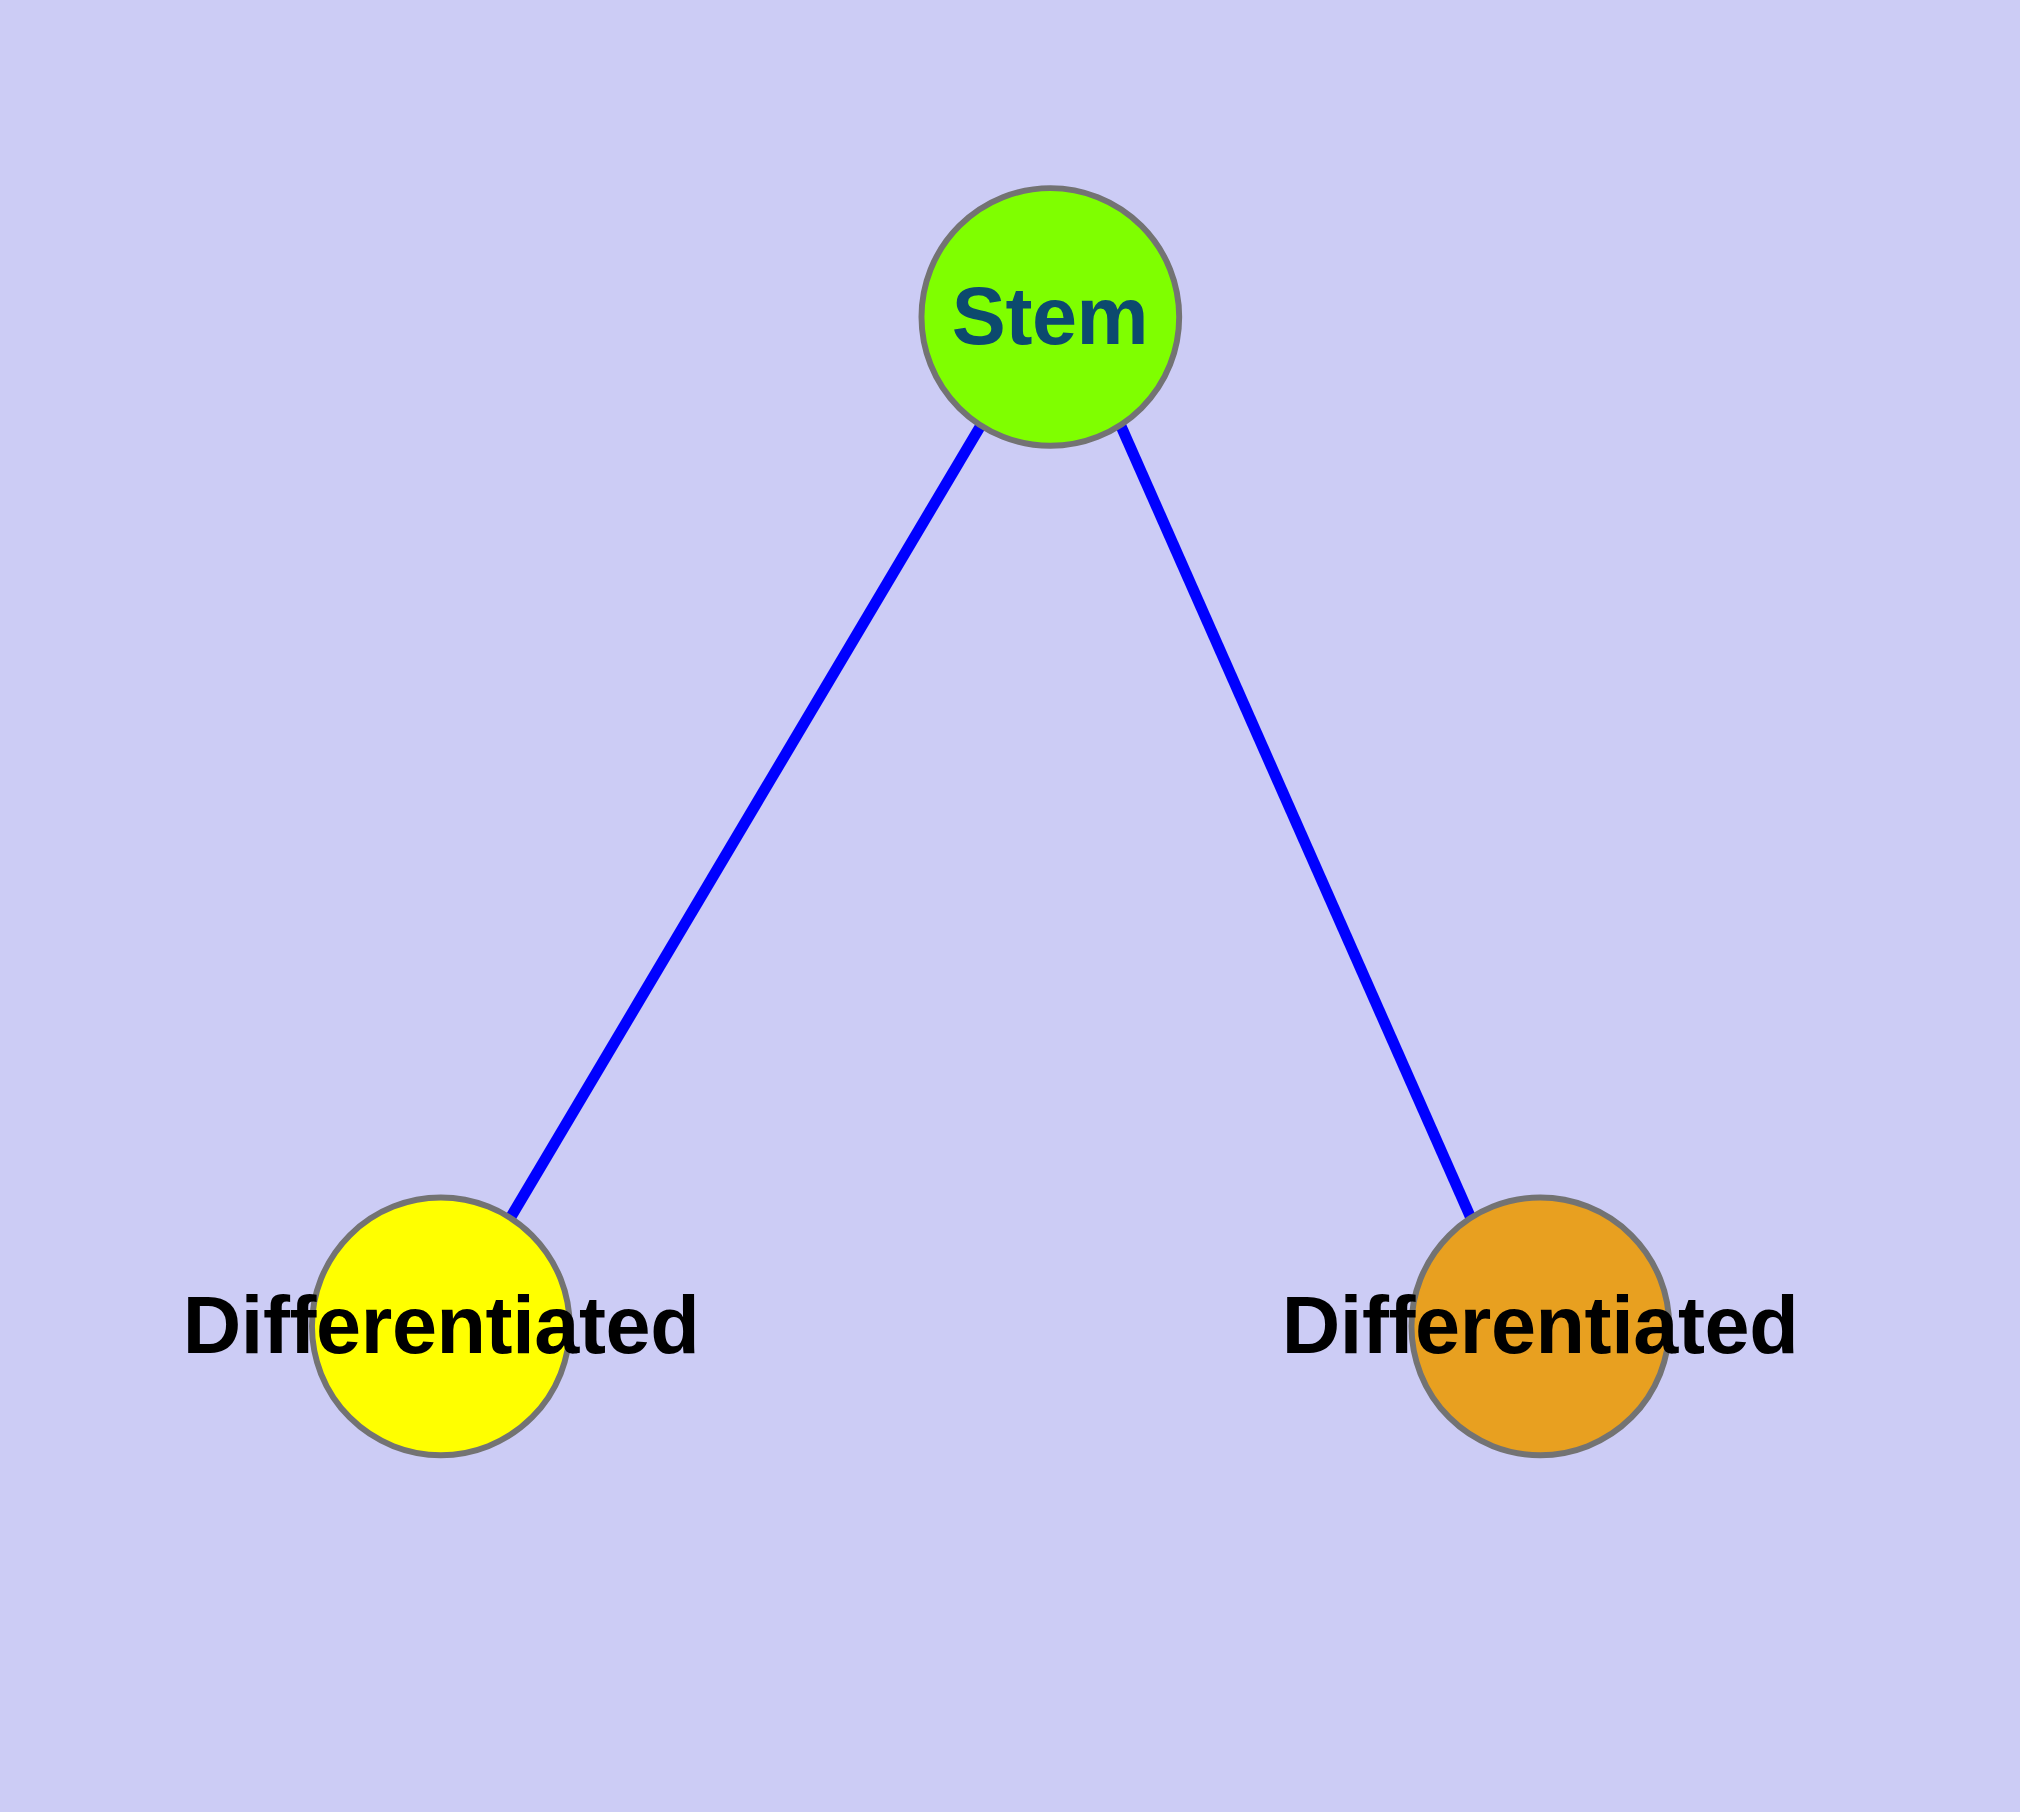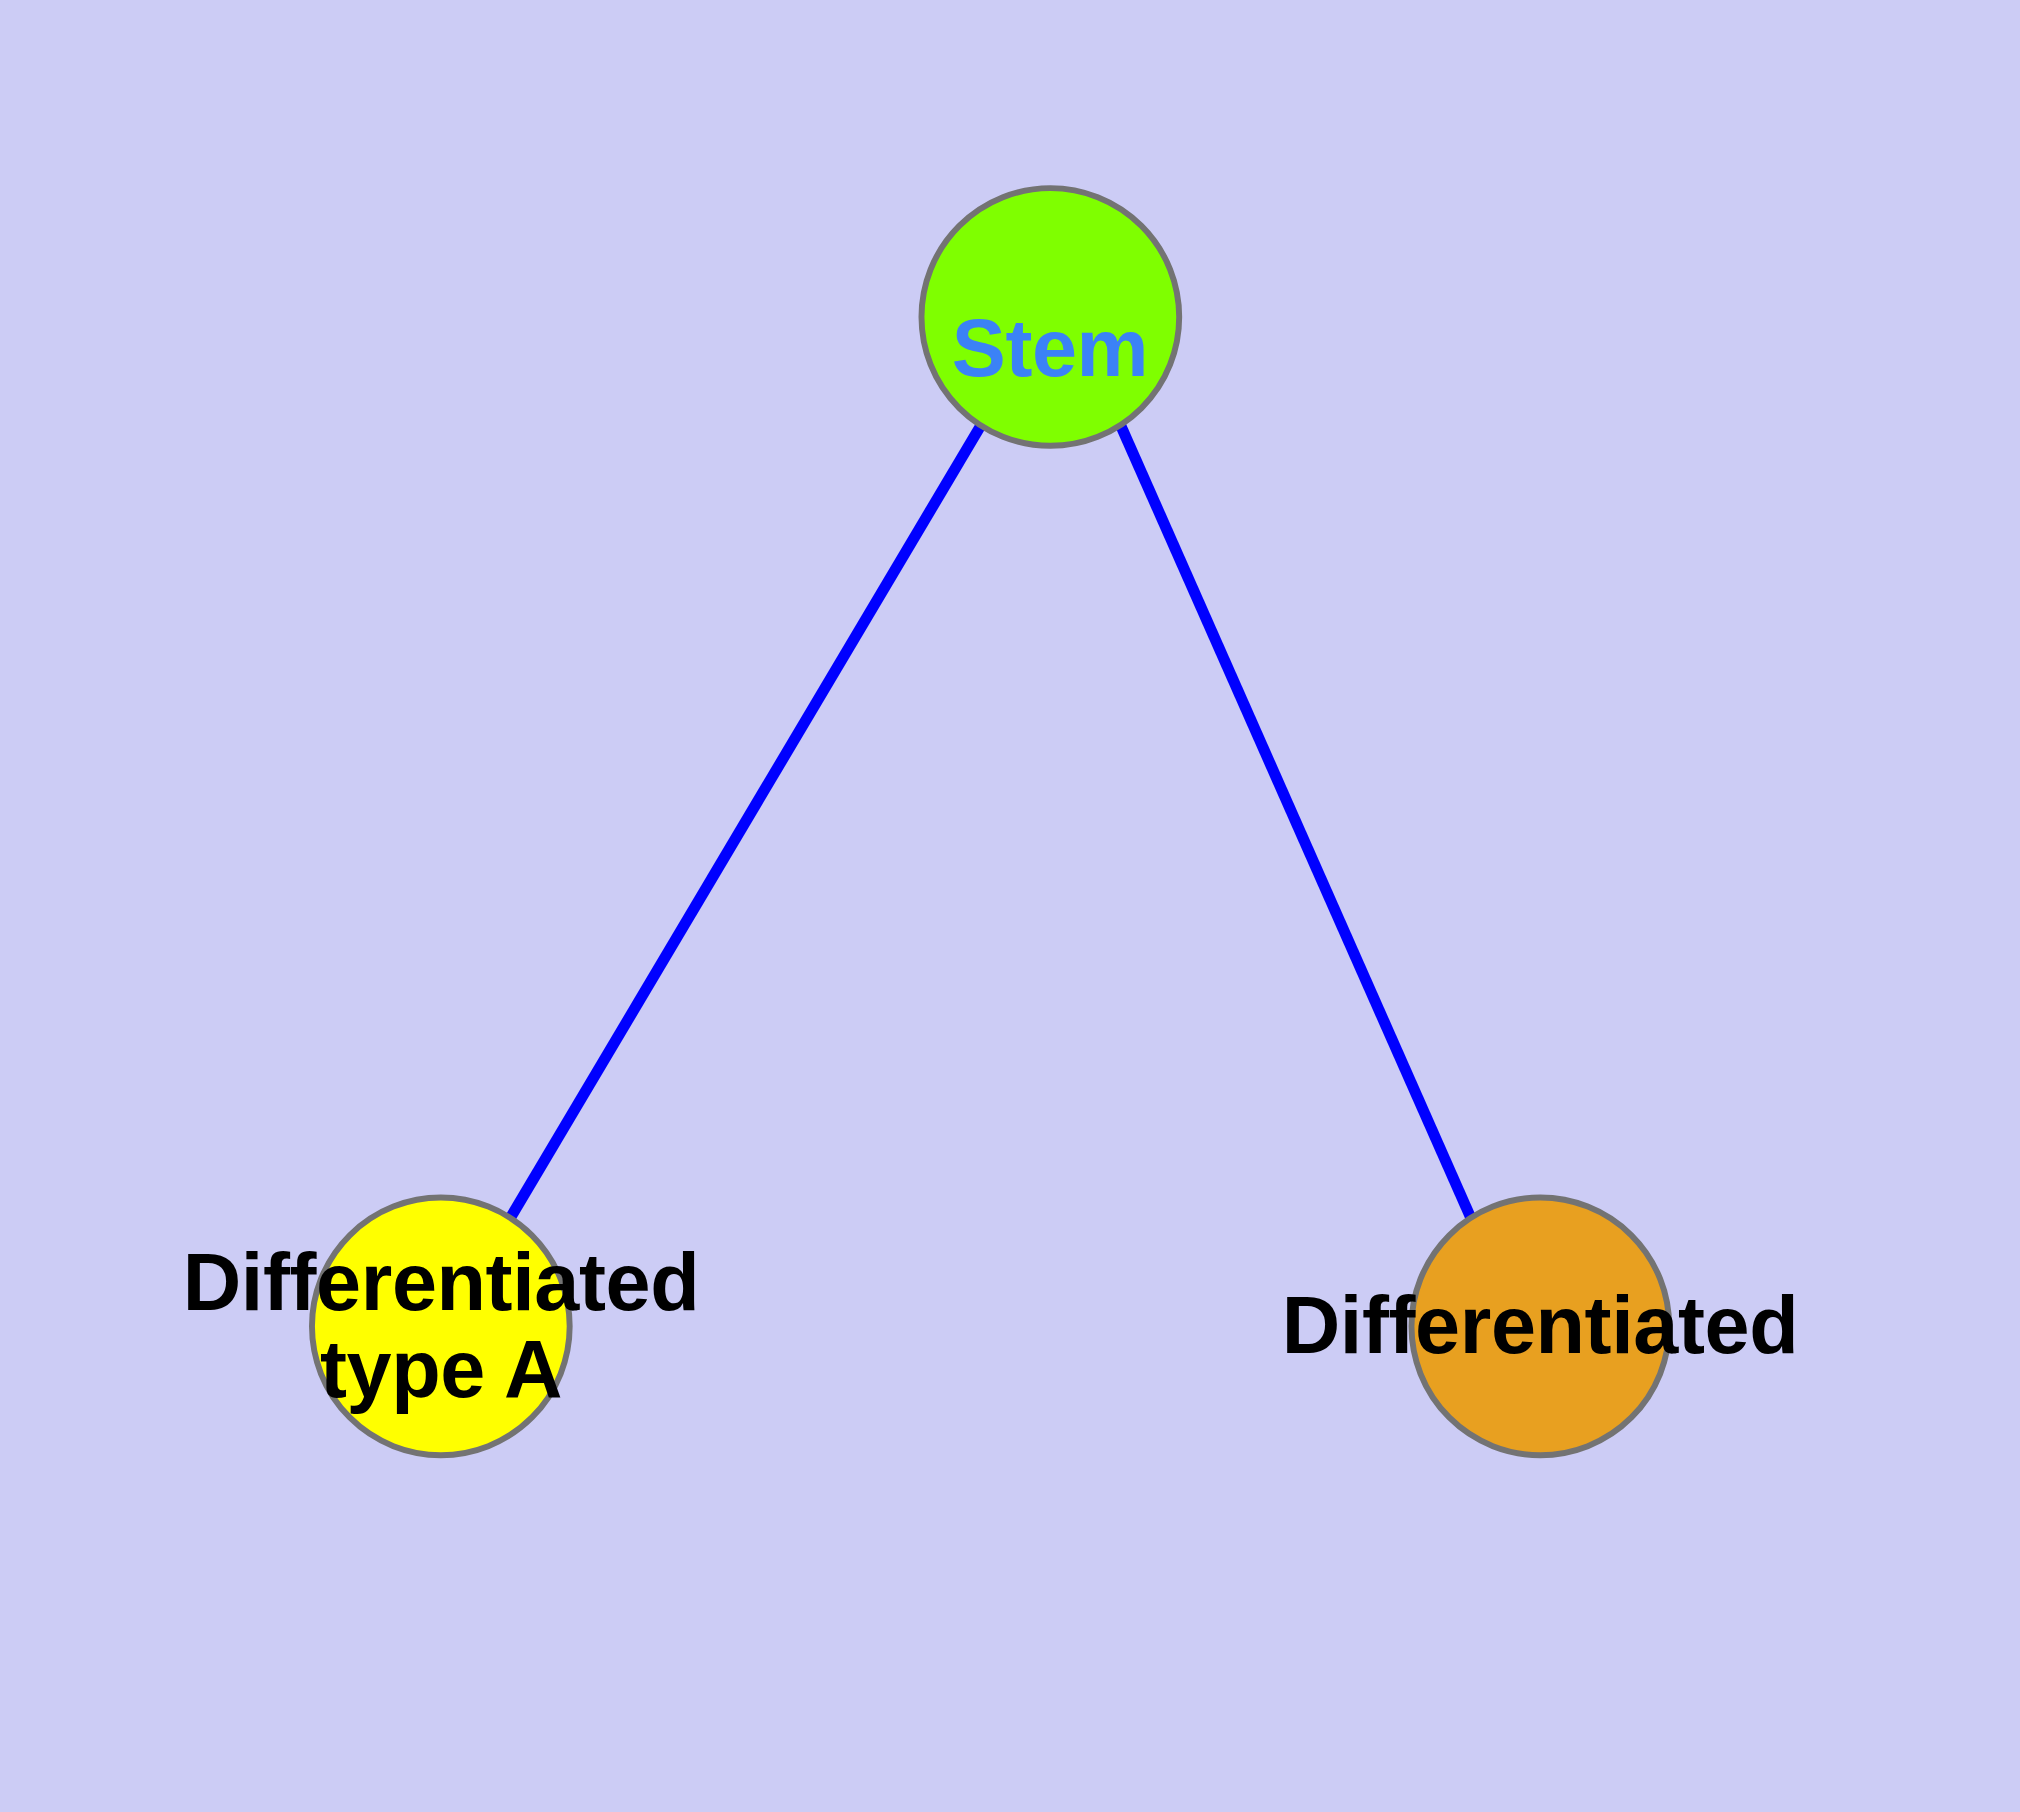--- a/index.html
+++ b/index.html
@@ -54,19 +54,19 @@
         <line x1="1322" y1="502" x2="1735" y2="1437" stroke="#0000ff" stroke-width="13" stroke-linecap="butt"></line>
       </g>
     <g id="node-layer">
         <circle cx="1239" cy="374" r="152" fill="#7fff00" stroke="#737373" stroke-width="7"></circle>
         <circle cx="520" cy="1565" r="152" fill="#ffff00" stroke="#737373" stroke-width="7"></circle>
         <circle cx="1817" cy="1565" r="152" fill="#e8a020" stroke="#737373" stroke-width="7"></circle>
       </g>
   </svg>
 
   <div id="label-layer">
-      <div class="node-label" style="left: 1050px; top: 317px; font-size: 81px; color: #3b82f6; margin-top: 32px;"><div>Stem</div></div>
-      <div class="node-label" style="left: 441px; top: 1326px; font-size: 81px; color: rgb(0, 0, 0);"><div>Differentiated</div><div>type A</div></div>
+      <div class="node-label" style="left: 1050px; top: 317px; font-size: 81px; color: #0c4a6e;"><div>Stem</div></div>
+      <div class="node-label" style="left: 441px; top: 1326px; font-size: 81px; color: rgb(0, 0, 0);"><div>Differentiated</div></div>
       <div class="node-label" style="left: 1540px; top: 1326px; font-size: 81px; color: rgb(0, 0, 0);"><div>Differentiated</div></div>
     </div>
 
 </div>
 
 
 </body></html>

